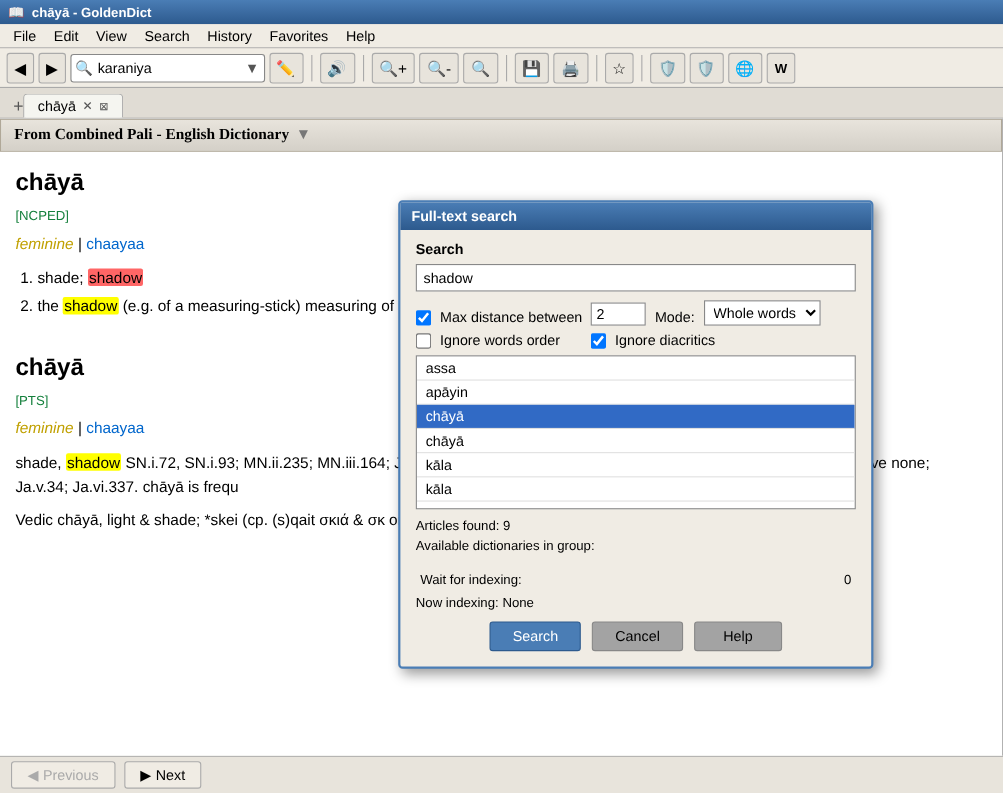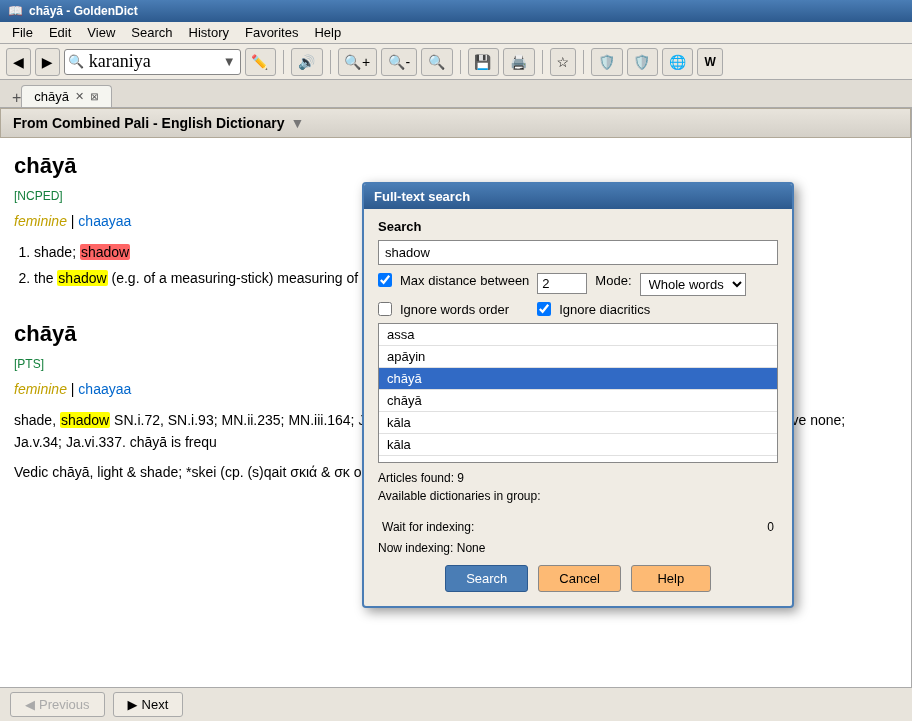--- a/index.html
+++ b/index.html
@@ -55,21 +55,21 @@
     #search-combo {
       display: flex; align-items: center;
       border: 1px solid #888;
       background: white;
       border-radius: 3px;
       height: 26px;
       padding: 0 4px;
       gap: 4px;
     }
     #search-combo input {
-      border: none; outline: none; font-size: 18px; width: 130px; background: transparent; font-family: Liberation Serif, serif;
+      border: none; outline: none; font-size: 13px; width: 130px; background: transparent;
     }
     .toolbar-sep { width: 1px; background: #aaa; height: 24px; margin: 0 3px; }
 
     
     #tabbar {
       background: #e0dcd4;
       height: 28px;
       display: flex;
       align-items: flex-end;
       padding: 0 8px;
@@ -103,21 +103,21 @@
       border-right: 1px solid #aaa;
       display: flex;
       flex-direction: column;
     }
     #dict-header {
       background: linear-gradient(to bottom, #e8e4dc, #d4d0c8);
       border: 1px solid #b0a898;
       padding: 6px 12px;
       font-size: 14px;
       font-weight: bold;
-      display: flex; align-items: center; gap: 6px;
+      display: flex; align-items: center; gap: 6px; font-family: Liberation Serif, serif;
     }
     #dict-content {
       padding: 10px 14px;
       overflow-y: auto;
       flex: 1;
       font-size: 14px;
       line-height: 1.6;
     }
     .entry-title { font-size: 22px; font-weight: bold; margin-bottom: 4px; }
     .entry-source { color: #15803d; margin-bottom: 4px; font-size: 12px; }
@@ -214,21 +214,21 @@
     #fts-search-input {
       width: 100%;
       border: 1px solid #888;
       background: white;
       padding: 4px 6px;
       font-size: 13px;
       margin-bottom: 8px;
     }
     .fts-row {
       display: flex;
-      align-items: flex-start;
+      align-items: flex-end;
       gap: 8px;
       margin-bottom: 6px;
       font-size: 13px;
     }
     .fts-checkbox { width: 14px; height: 14px; cursor: pointer; }
     .fts-label { font-size: 13px; }
     .fts-number-input {
       width: 50px;
       border: 1px solid #888;
       padding: 2px 4px;
@@ -268,21 +268,21 @@
     .fts-indexing { font-size: 12px; margin-bottom: 10px; }
 
     
     #fts-buttons {
       display: flex;
       justify-content: center;
       gap: 10px;
       padding-bottom: 4px;
     }
     .fts-btn {
-      background: #fdba74;
+      background: #a3a3a3;
       border: 1px solid #888;
       border-radius: 3px;
       padding: 5px 20px;
       font-size: 13px;
       cursor: pointer;
       min-width: 80px;
     }
     .fts-btn.primary { background: #4a7db5; color: white; border-color: #2d5a8e; }
 
     

